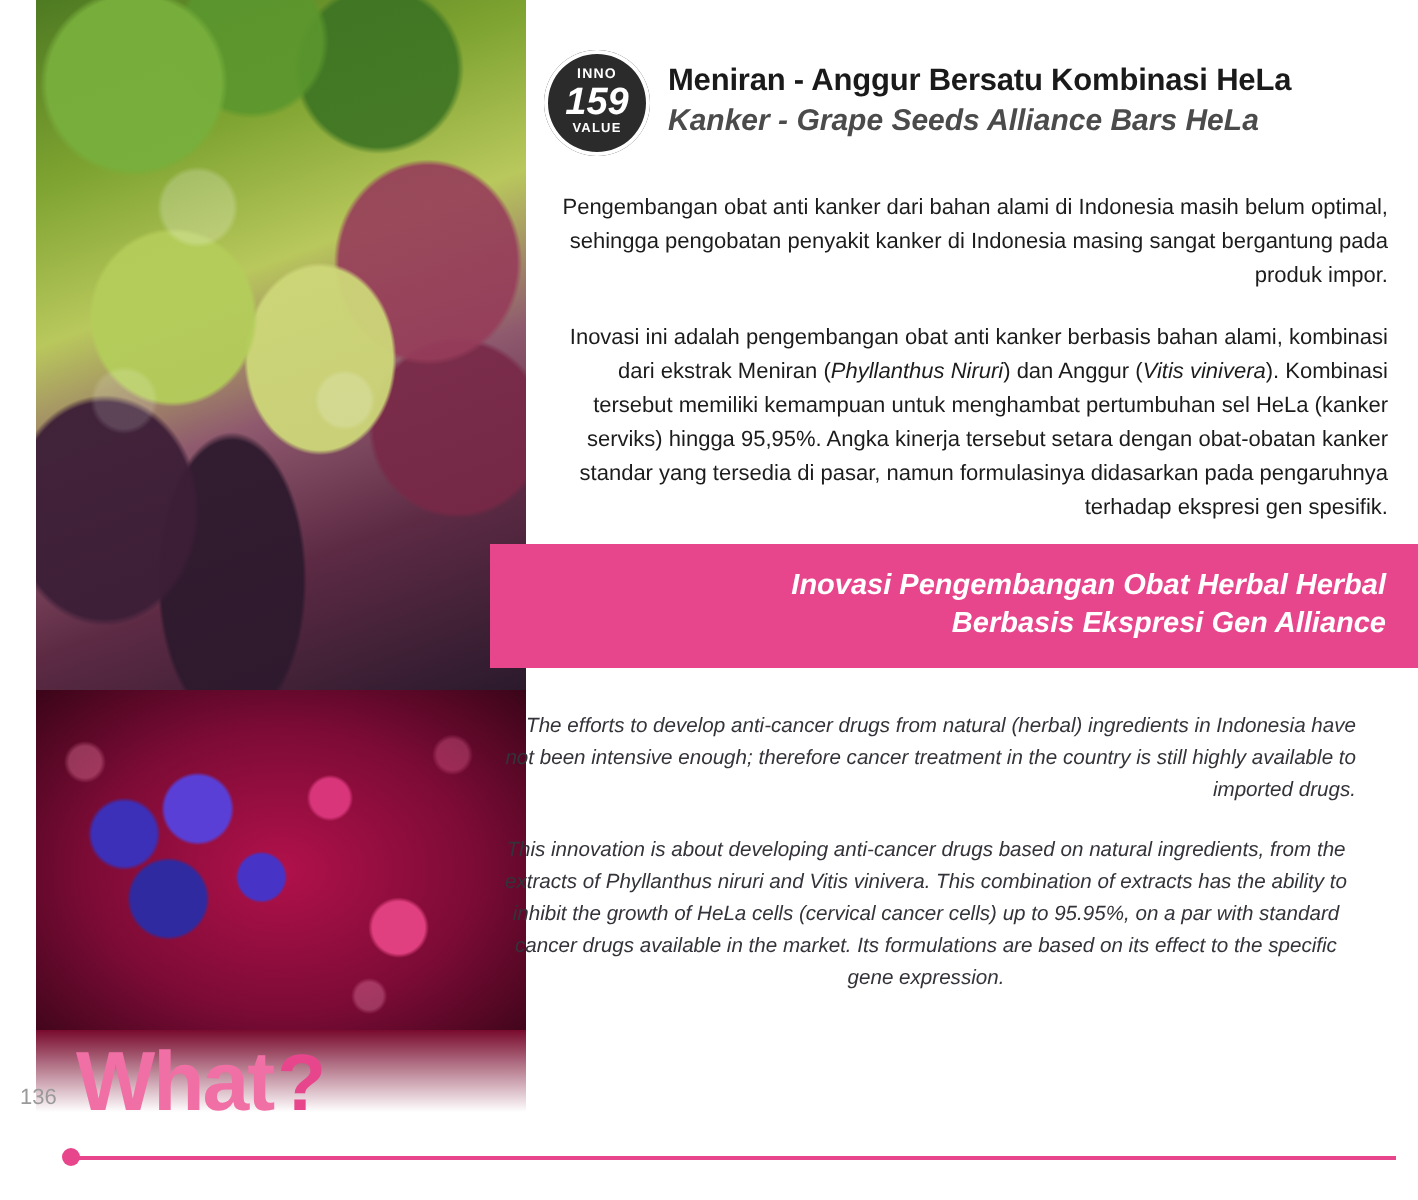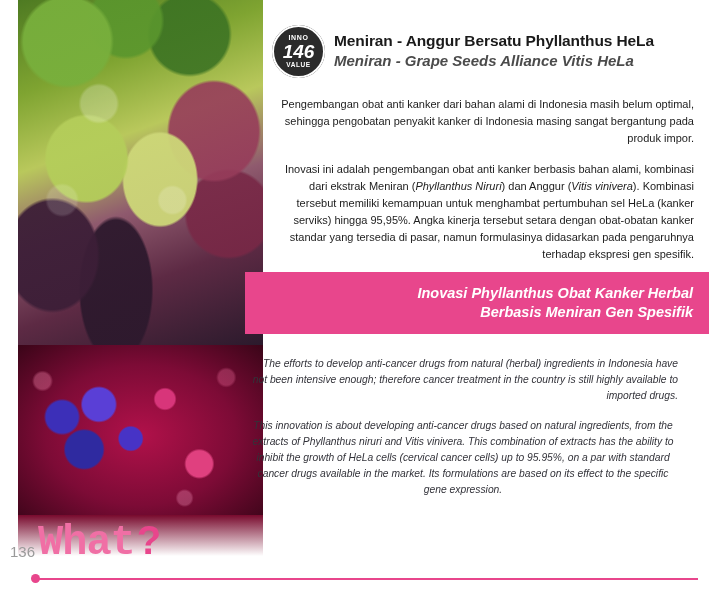--- a/index.html
+++ b/index.html
@@ -134,74 +134,74 @@
   .body-en p { margin: 0 0 14px 0; }
   .body-en p:last-child { margin-bottom: 0; text-align: center; }
 
   
   .whatmark {
     position: absolute; left: 38px; top: 520px;
     display: flex; align-items: baseline;
   }
   .whatmark .w-what {
     font-size: 42px; font-weight: bold; color: #f06fa5;
-    letter-spacing: -1px; line-height: 1; font-family: Liberation Mono, monospace;
+    letter-spacing: -1px; line-height: 1;
   }
   .whatmark .w-q {
     font-size: 40px; font-weight: bold; color: #e8468c;
     line-height: 1; margin-left: 2px;
   }
 
   
   .footer-rule {
     position: absolute; left: 38px; top: 578px; width: 660px; height: 2px;
     background: #e8468c;
   }
   .footer-dot {
     position: absolute; left: 31px; top: 574px;
     width: 9px; height: 9px; border-radius: 50%;
     background: #e8468c;
   }
   .page-num {
     position: absolute; left: 10px; top: 543px;
-    font-size: 15px; color: #9a9a9a;
+    font-size: 11px; color: #9a9a9a;
   }
 </style>
 </head>
 <body>
 
 <div class="page">
 
   <div class="photo-col">
     <div class="photo-grapes"></div>
     <div class="photo-cells"></div>
     <div class="photo-bottom-fade"></div>
   </div>
 
   <div class="header">
     <div class="inno-badge">
       <span class="b-top">INNO</span>
-      <span class="b-num">146</span>
+      <span class="b-num">159</span>
       <span class="b-bot">VALUE</span>
     </div>
     <div class="title-wrap">
-      <div class="title-id">Meniran - Anggur Bersatu Phyllanthus HeLa</div>
-      <div class="title-en">Meniran - Grape Seeds Alliance Vitis HeLa</div>
+      <div class="title-id">Meniran - Anggur Bersatu Kombinasi HeLa</div>
+      <div class="title-en">Kanker - Grape Seeds Alliance Bars HeLa</div>
     </div>
   </div>
 
   <div class="body-id">
     <p>Pengembangan obat anti kanker dari bahan alami di Indonesia masih belum optimal, sehingga pengobatan penyakit kanker di Indonesia masing sangat bergantung pada produk impor.</p>
     <p><span>Inovasi ini adalah pengembangan obat anti kanker berbasis bahan alami, kombinasi dari ekstrak Meniran (</span><i>Phyllanthus Niruri</i><span>) dan Anggur (</span><i>Vitis vinivera</i><span>). Kombinasi tersebut memiliki kemampuan untuk menghambat pertumbuhan sel HeLa (kanker serviks) hingga 95,95%. Angka kinerja tersebut setara dengan obat-obatan kanker standar yang tersedia di pasar, namun formulasinya didasarkan pada pengaruhnya terhadap ekspresi gen spesifik.</span></p>
   </div>
 
   <div class="pink-band">
     <div class="pink-band-text">
-      <div>Inovasi Phyllanthus Obat Kanker Herbal</div>
-      <div>Berbasis Meniran Gen Spesifik</div>
+      <div>Inovasi Pengembangan Obat Herbal Herbal</div>
+      <div>Berbasis Ekspresi Gen Alliance</div>
     </div>
   </div>
 
   <div class="body-en">
     <p>The efforts to develop anti-cancer drugs from natural (herbal) ingredients in Indonesia have not been intensive enough; therefore cancer treatment in the country is still highly available to imported drugs.</p>
     <p>This innovation is about developing anti-cancer drugs based on natural ingredients, from the extracts of Phyllanthus niruri and Vitis vinivera. This combination of extracts has the ability to inhibit the growth of HeLa cells (cervical cancer cells) up to 95.95%, on a par with standard cancer drugs available in the market. Its formulations are based on its effect to the specific gene expression.</p>
   </div>
 
   <div class="whatmark">
     <span class="w-what">What</span>

